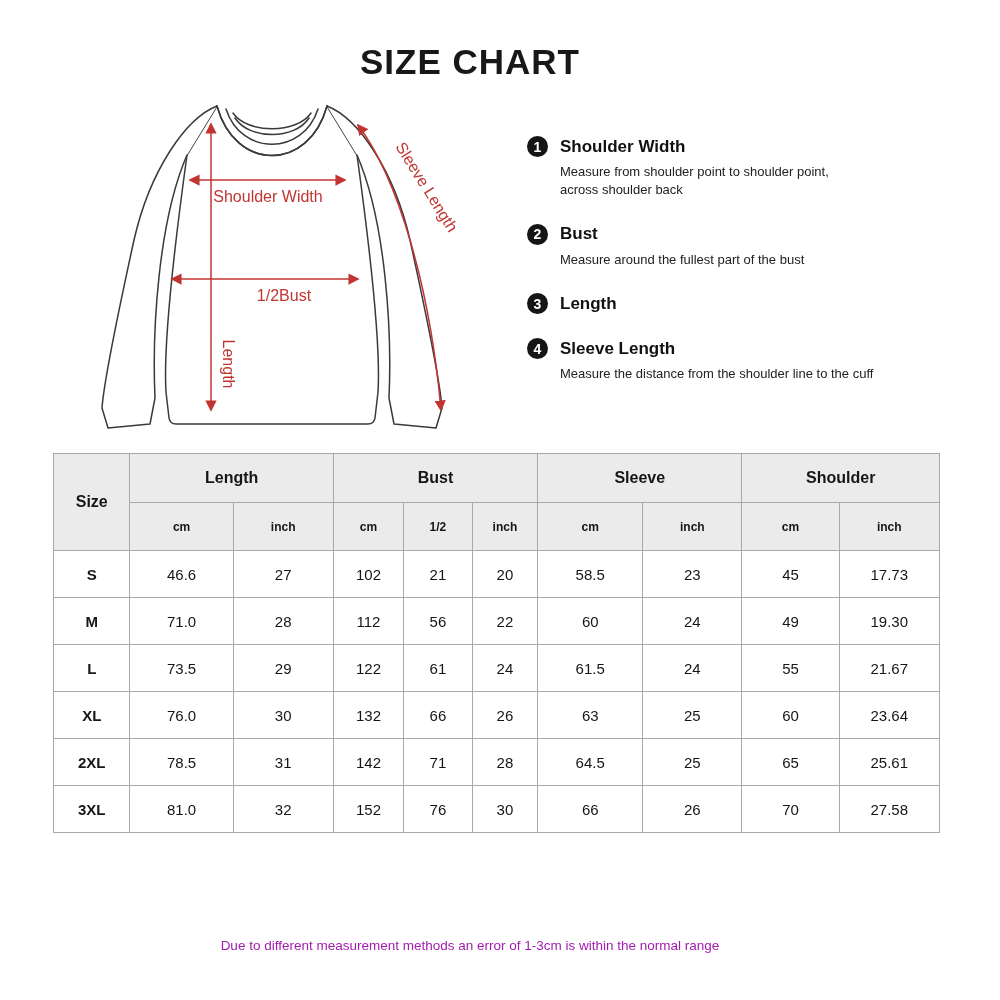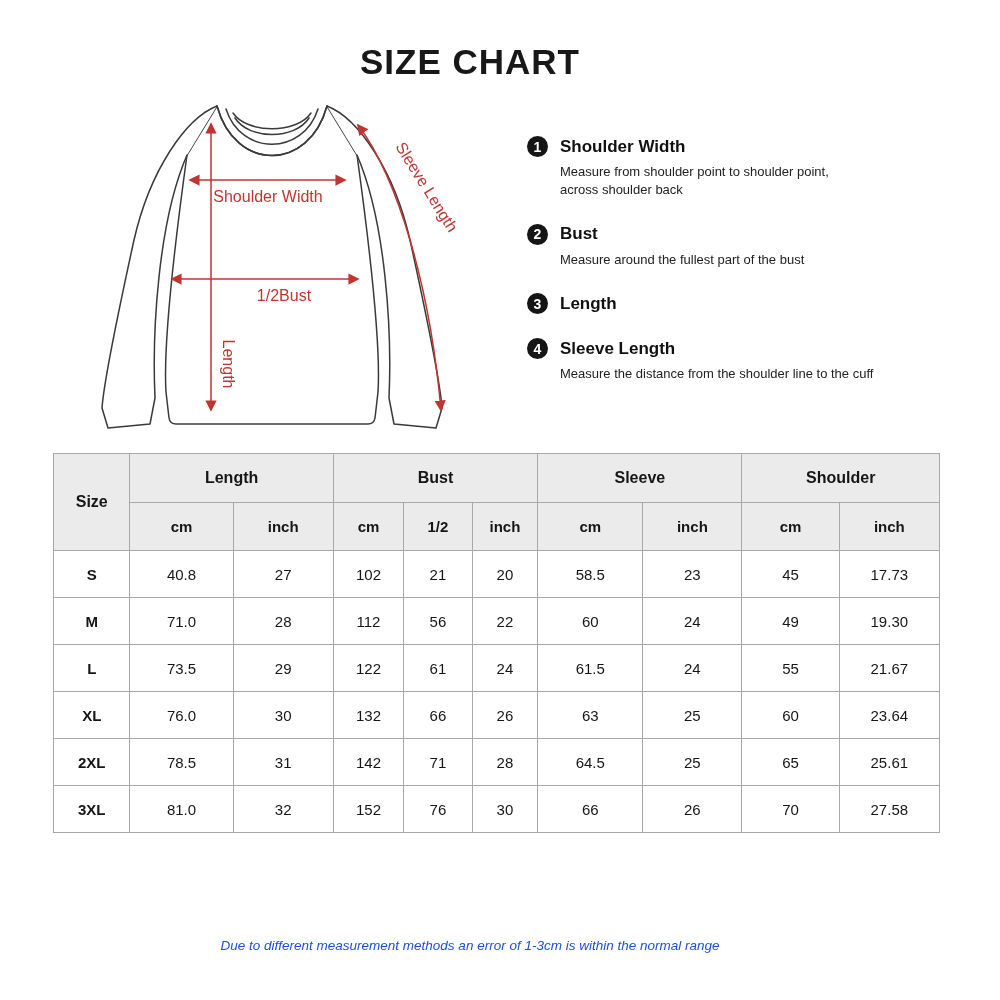--- a/index.html
+++ b/index.html
@@ -30,25 +30,25 @@
   }
   
   .size-table {
     position:absolute; left:53px; top:453px; border-collapse:collapse; table-layout:fixed;
   }
   .size-table th, .size-table td {
     border:1px solid #a8a8a8; text-align:center; vertical-align:middle; padding:0;
   }
   .size-table thead th { background:#ebebeb; font-weight:bold; color:#161616; }
   .row-group th { height:48px; font-size:16px; }
-  .row-sub th  { height:47px; font-size:15px; }
+  .row-sub th  { height:47px; font-size:12px; }
   .size-table tbody td { height:46px; font-size:15px; background:#ffffff; color:#161616; }
   .size-table tbody td.size-label { font-weight:bold; }
   
-  .footnote { position:absolute; left:0; width:100%; text-align:center; font-size:13.5px; color:#1d4ed8;font-style:italic; }
+  .footnote { position:absolute; left:0; width:100%; text-align:center; font-size:13.5px; color:#a21caf; }
   .footnote-1 { top:938px; }
   .footnote-2 { top:964px; }
 </style>
 </head>
 <body>
 
 <div class="page">
 
   <div class="title">SIZE CHART</div>
 
@@ -148,21 +148,21 @@
         <th>inch</th>
         <th>cm</th>
         <th>inch</th>
         <th>cm</th>
         <th>inch</th>
       </tr>
     </thead>
     <tbody>
       <tr>
         <td class="size-label">S</td>
-        <td>40.8</td>
+        <td>46.6</td>
         <td>27</td>
         <td>102</td>
         <td>21</td>
         <td>20</td>
         <td>58.5</td>
         <td>23</td>
         <td>45</td>
         <td>17.73</td>
       </tr>
       <tr>

